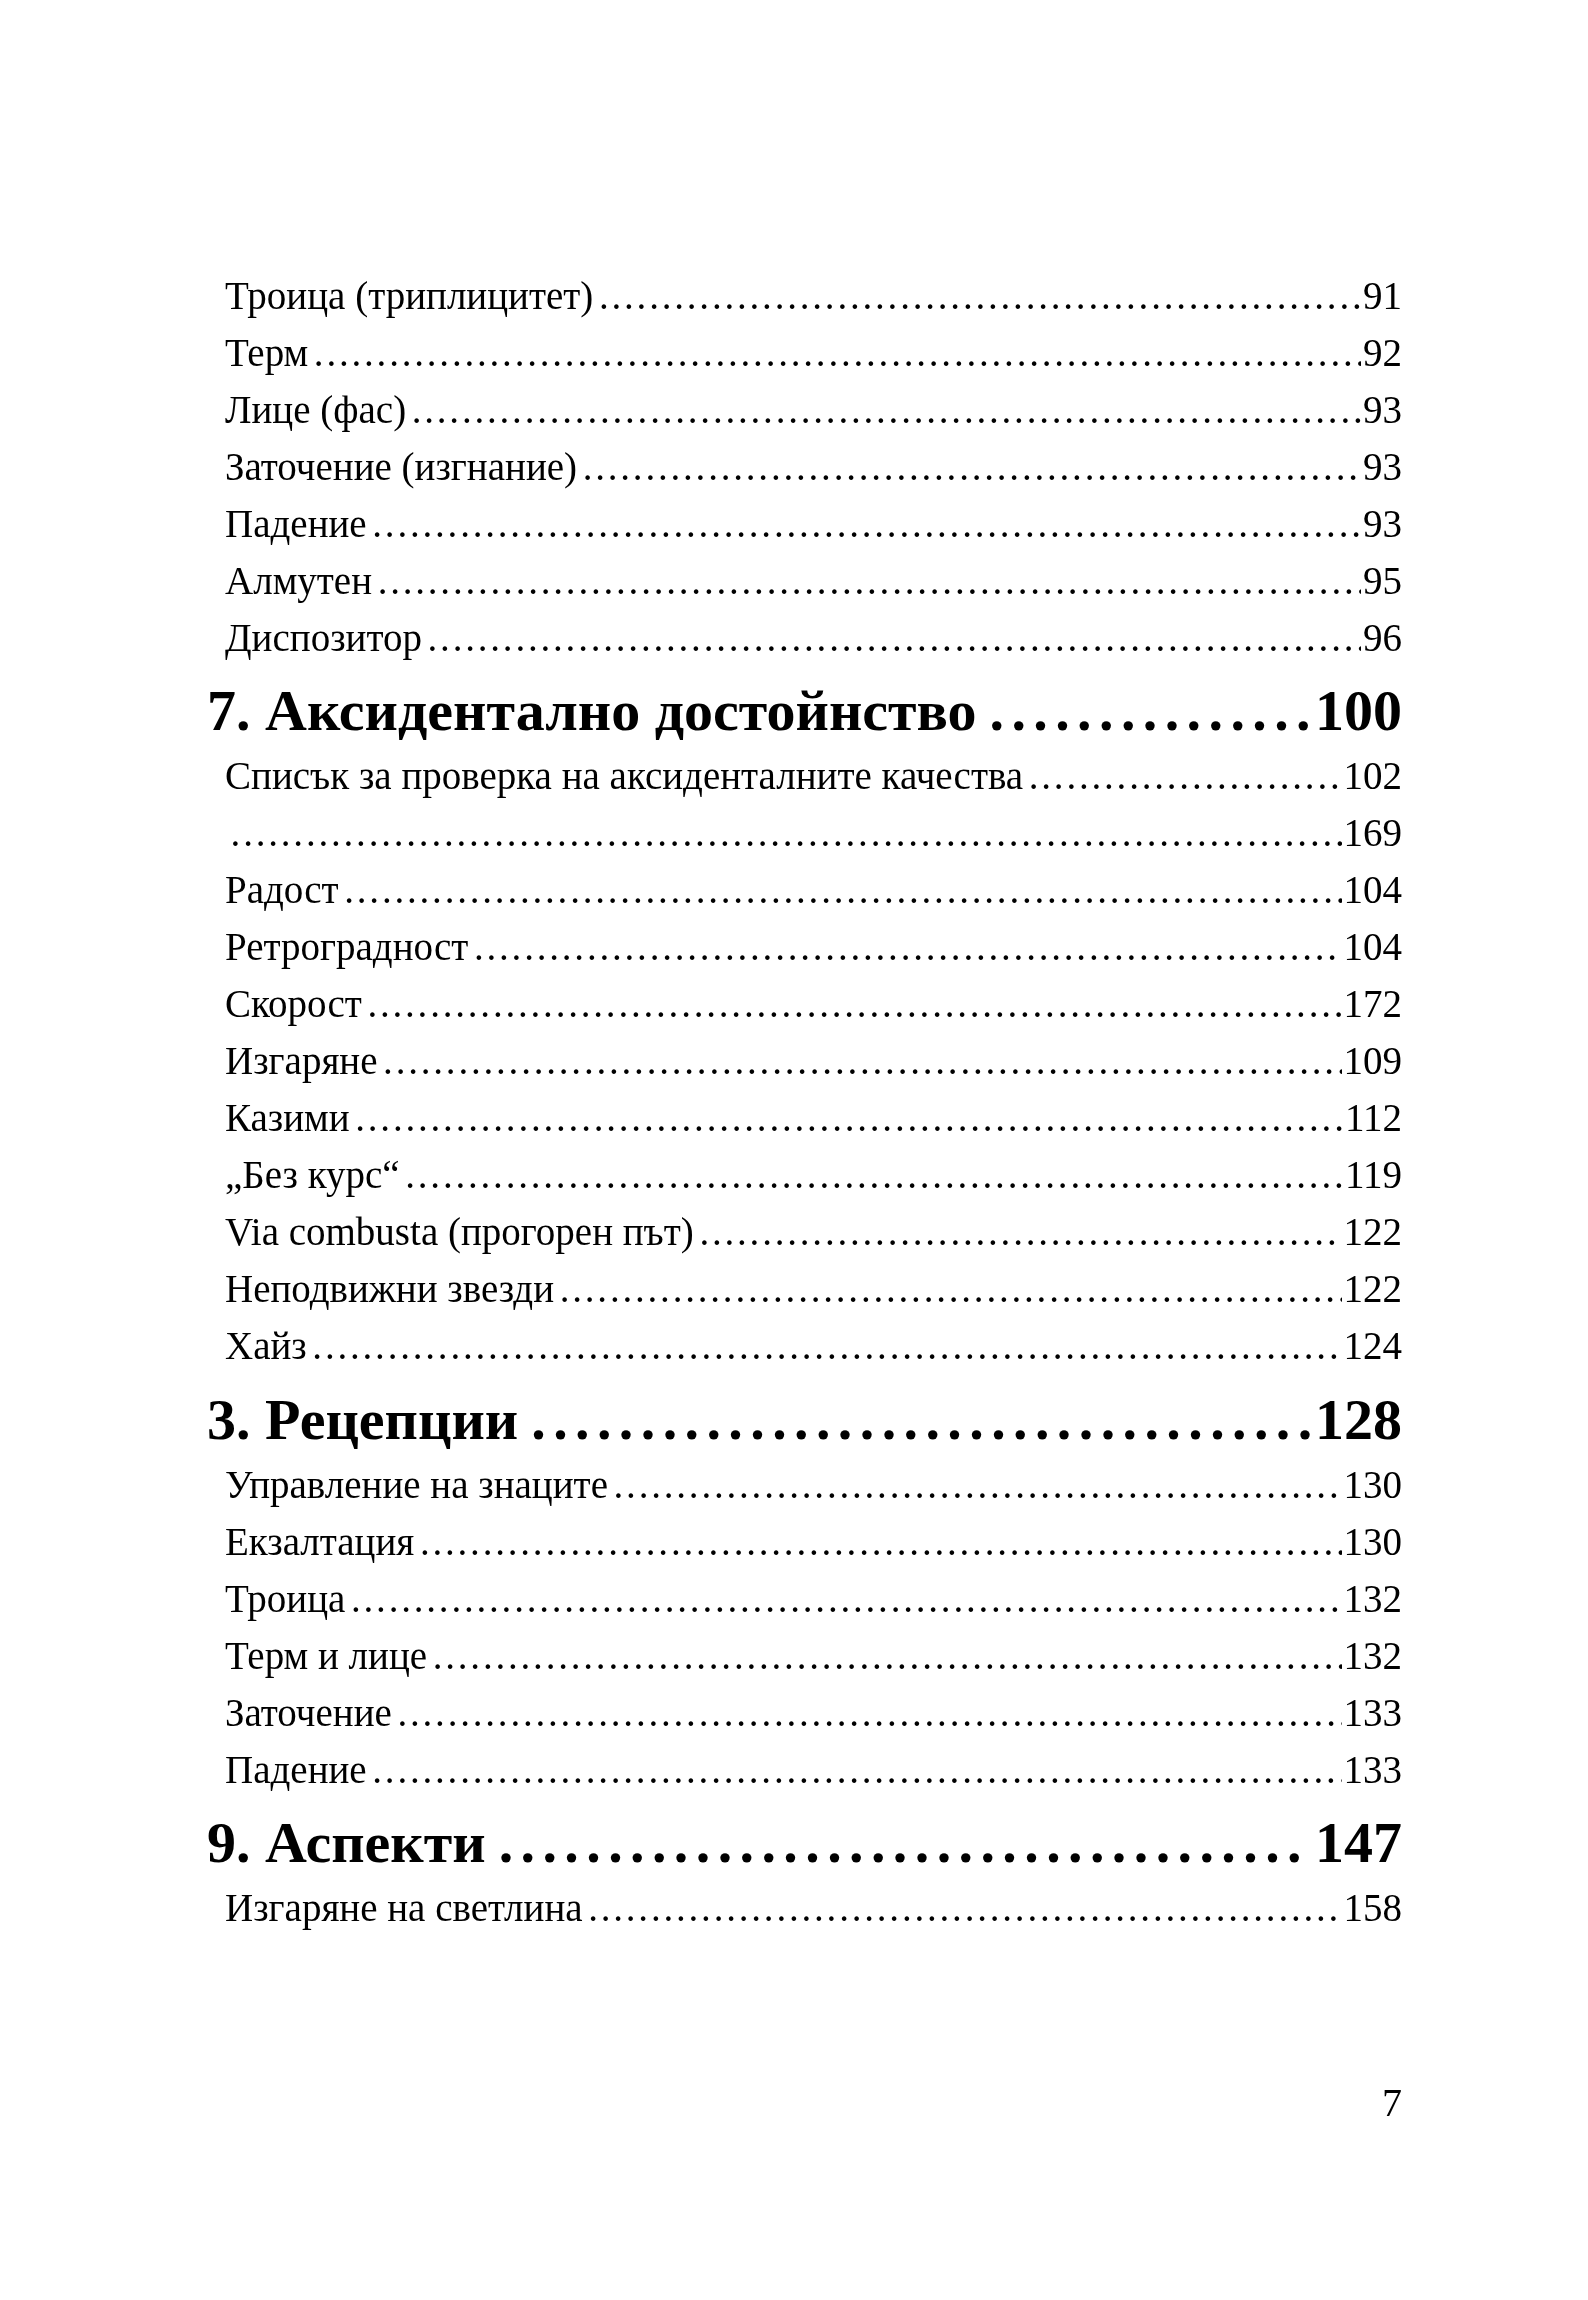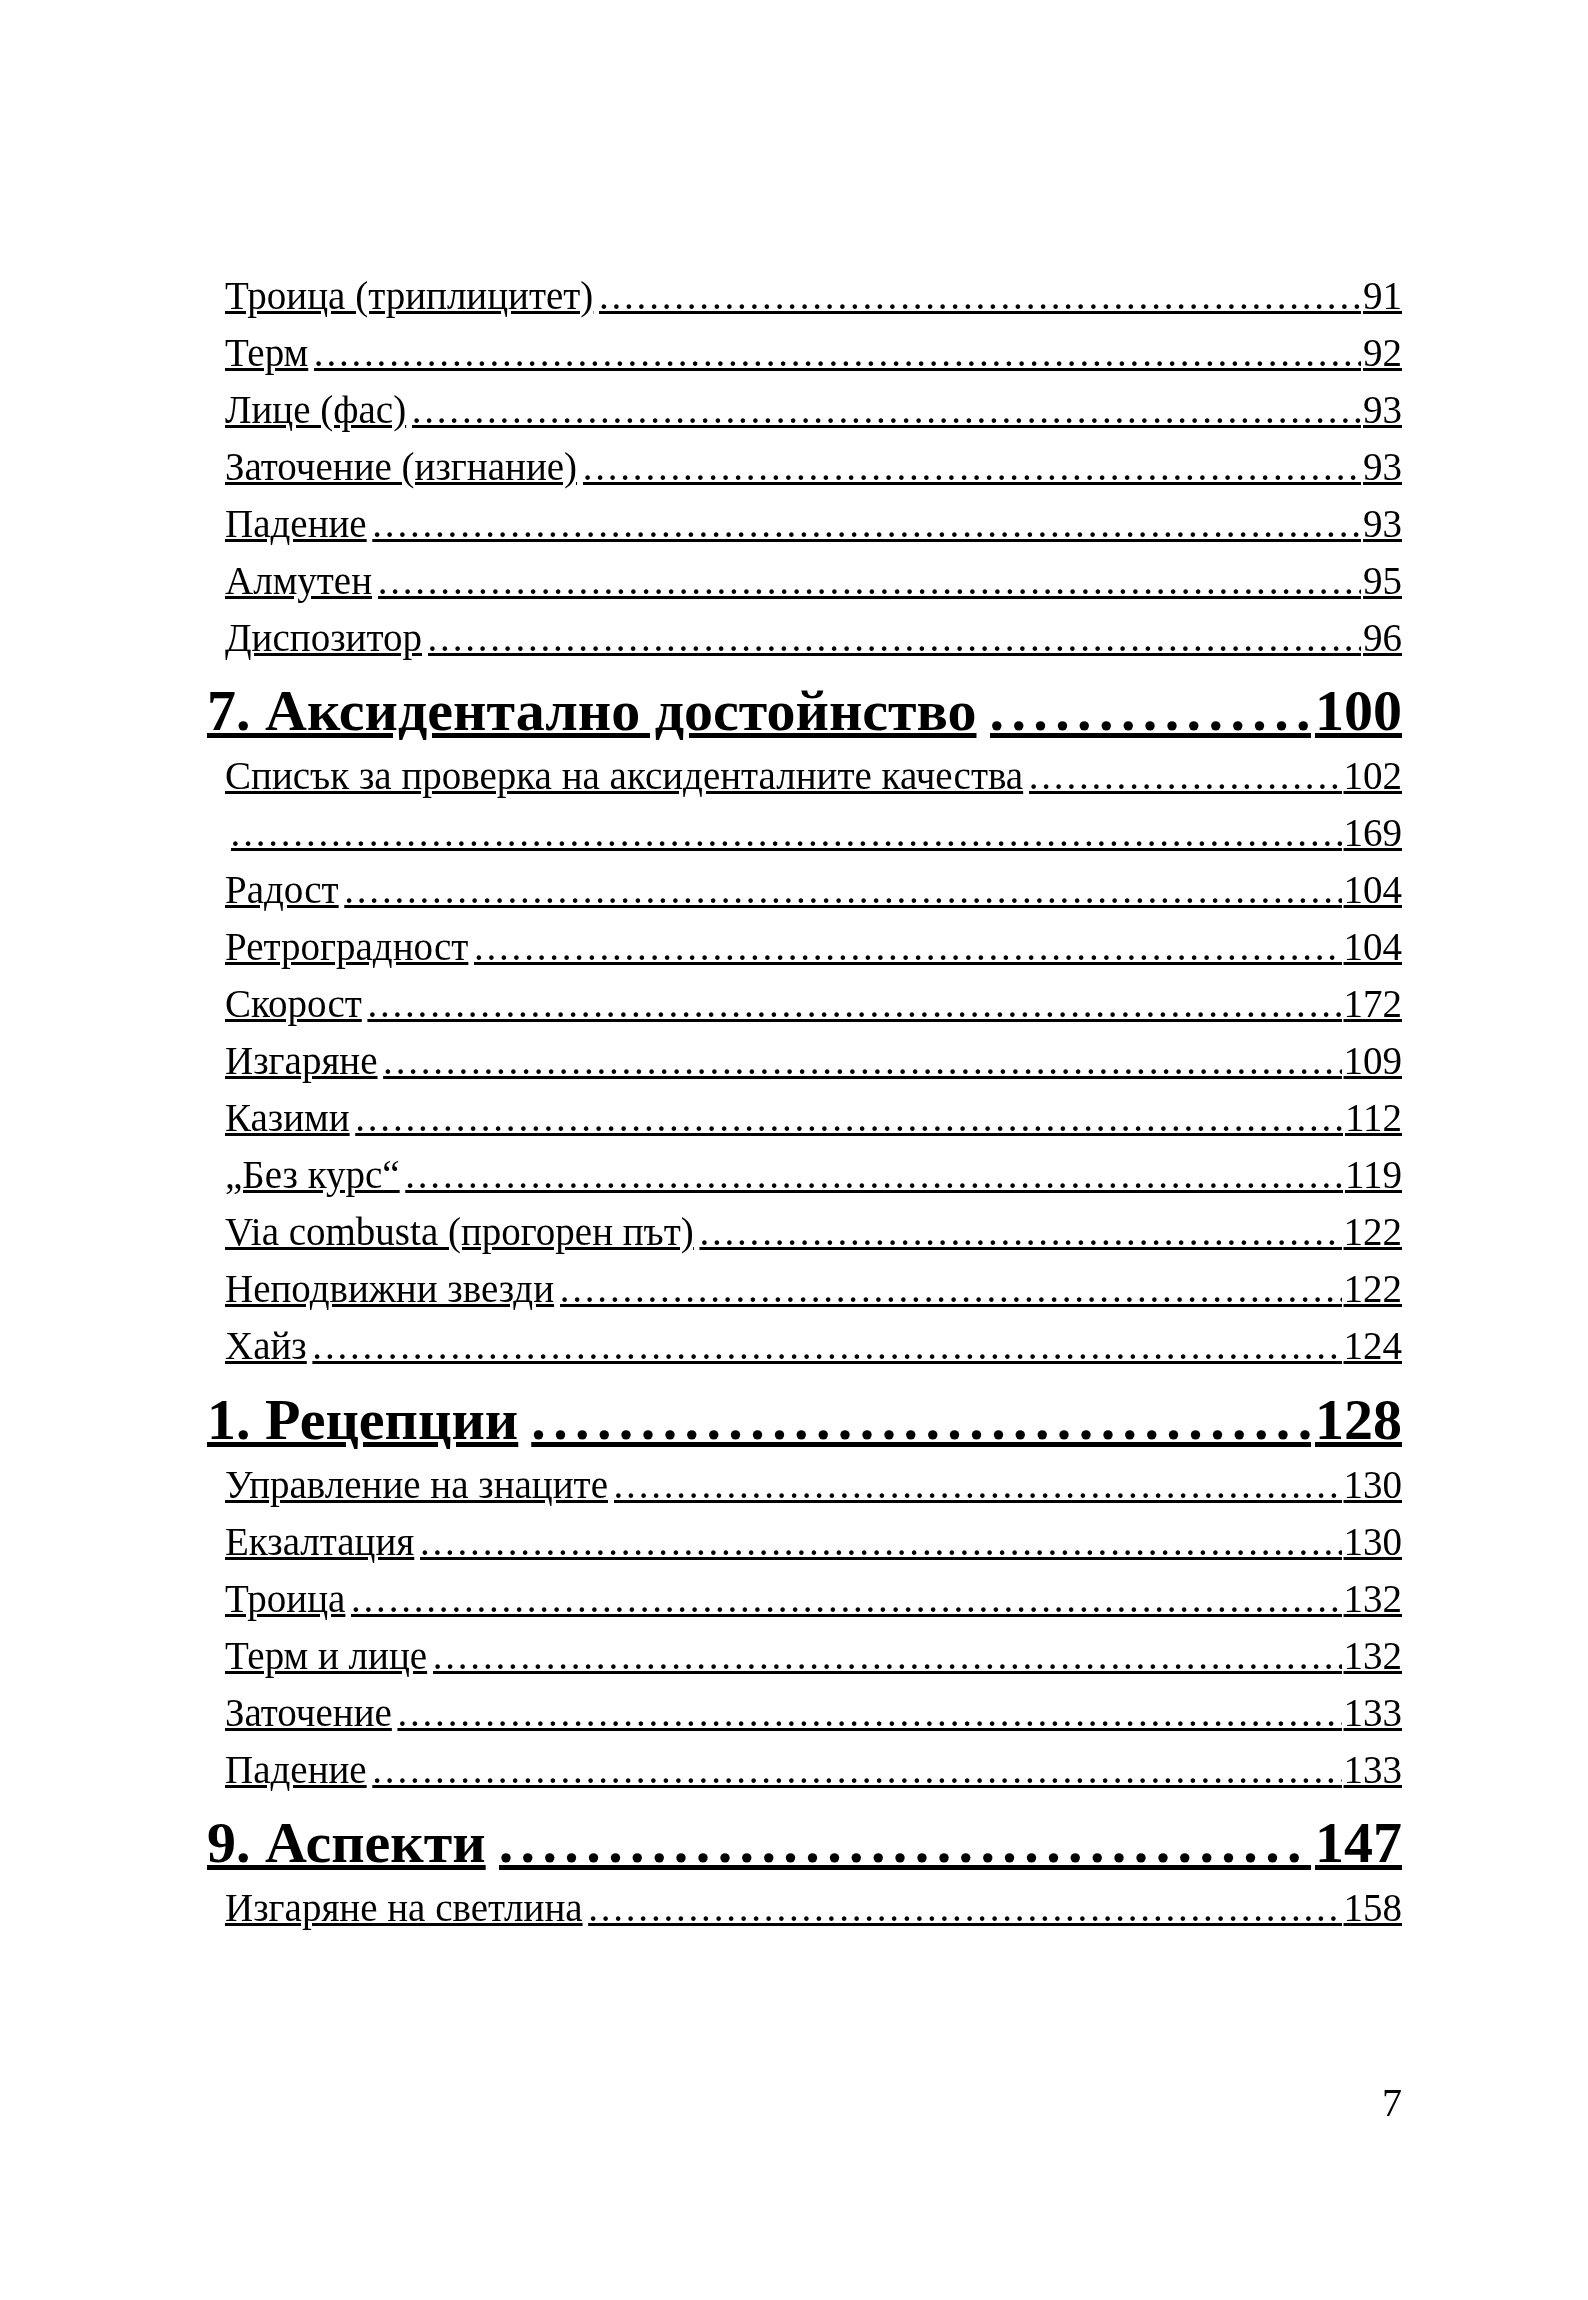--- a/index.html
+++ b/index.html
@@ -18,21 +18,20 @@
   }
   .toc {
     position: absolute;
     left: 193px;
     top: 267px;
     width: 1209px;
   }
   .row {
     display: flex;
     align-items: baseline;
-    text-decoration: underline;
   }
   .row.entry {
     height: 57px;
     line-height: 57px;
     font-size: 39px;
     padding-left: 32px;
   }
   .row.chapter {
     height: 72px;
     line-height: 72px;
@@ -169,21 +168,21 @@
     <span class="label">Неподвижни звезди</span>
     <span class="dots"></span>
     <span class="pagenum">122</span>
   </div>
       <div class="row entry">
     <span class="label">Хайз</span>
     <span class="dots"></span>
     <span class="pagenum">124</span>
   </div>
       <div class="row chapter">
-    <span class="label">1. Рецепции</span>
+    <span class="label">3. Рецепции</span>
     <span class="dots"></span>
     <span class="pagenum">128</span>
   </div>
       <div class="row entry">
     <span class="label">Управление на знаците</span>
     <span class="dots"></span>
     <span class="pagenum">130</span>
   </div>
       <div class="row entry">
     <span class="label">Екзалтация</span>

